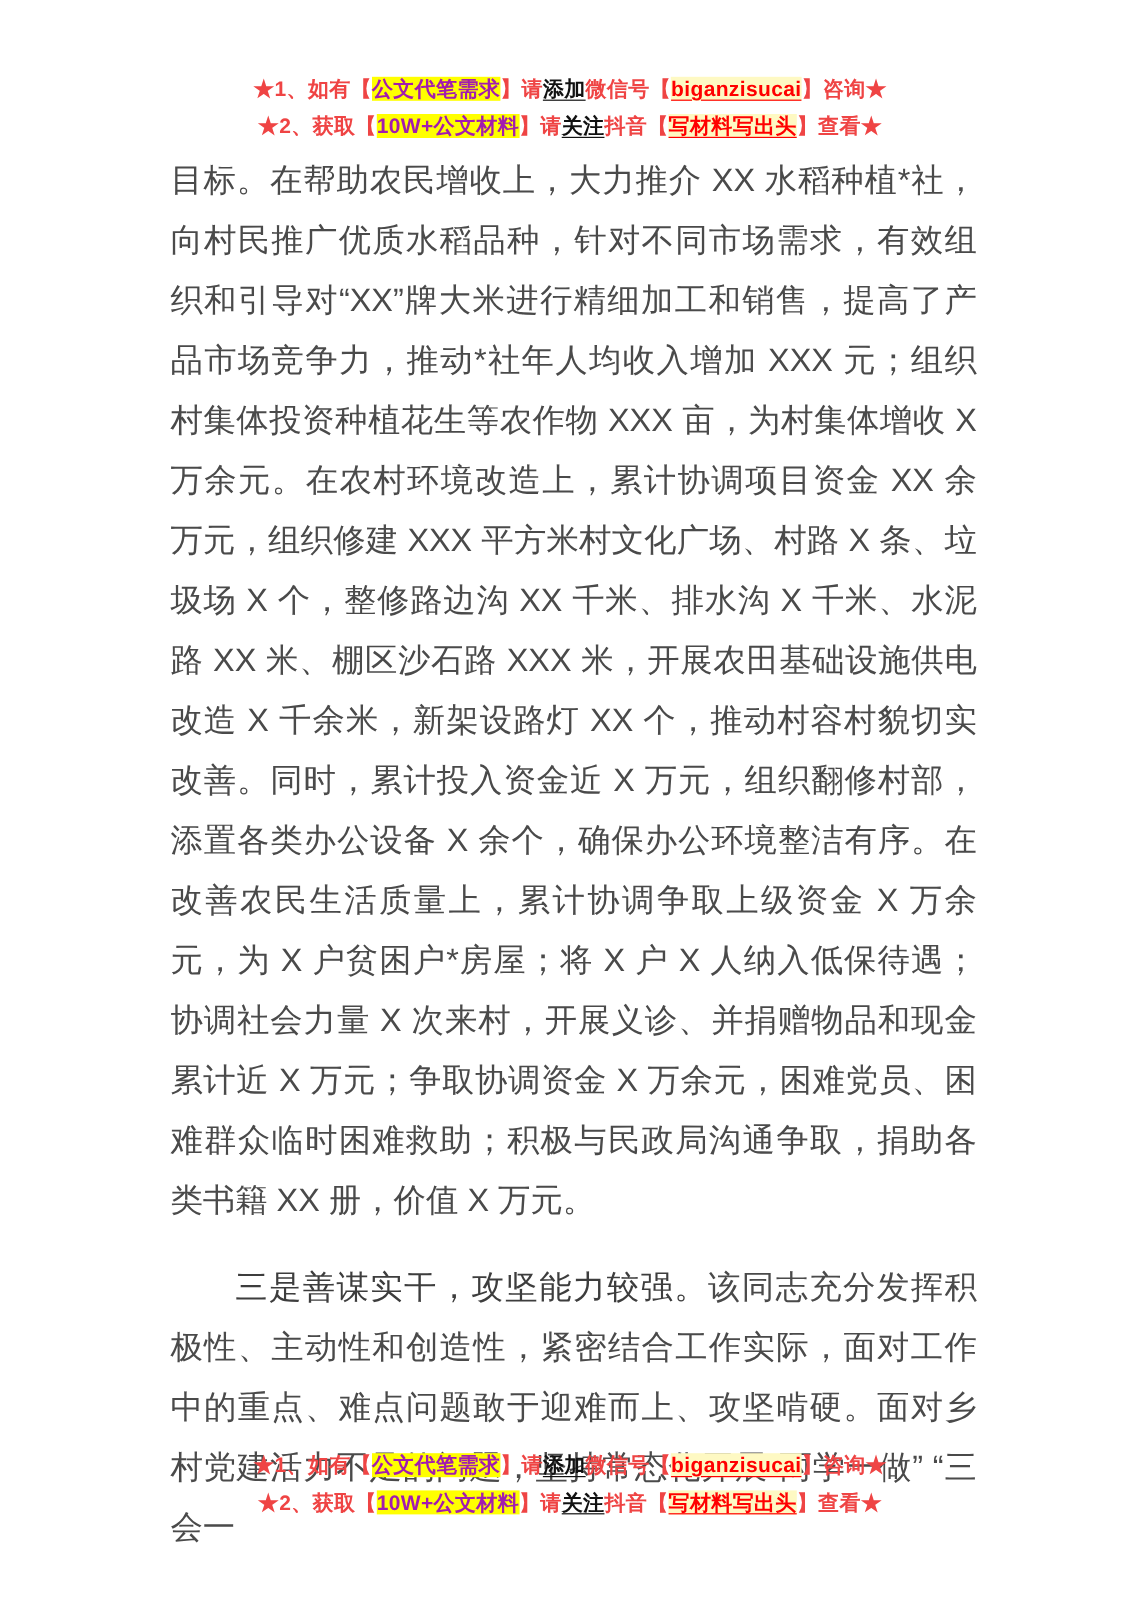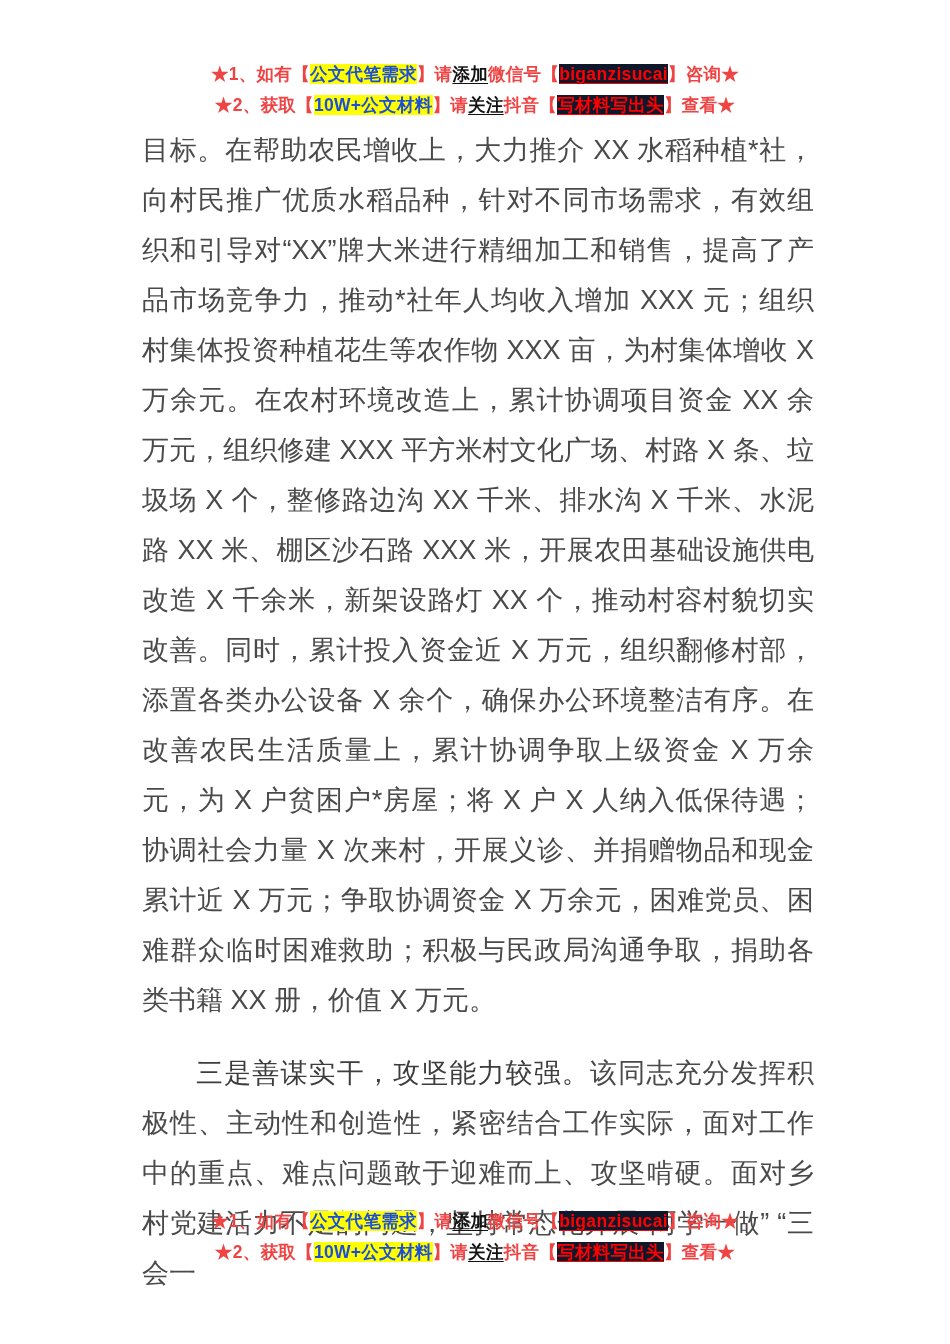--- a/index.html
+++ b/index.html
@@ -20,23 +20,23 @@
     font-size: 17.5px;
     line-height: 31px;
     color: #111111;
     letter-spacing: 0.3px;
     white-space: nowrap;
   }
   .banner-top { top: 59px; }
   .banner-bottom { top: 1206px; }
   .seg { display: inline; }
   .seg-plain { color: #ef4444; }
-  .seg-red-highlight { color: #1d4ed8; background: #ffff00; }
+  .seg-red-highlight { color: #a21caf; background: #ffff00; }
   .seg-underline { color: #111111; text-decoration: underline; text-underline-offset: 3px; }
-  .seg-red-highlight-underline { color: #ff0000; background: #0f172a; text-decoration: underline; text-underline-offset: 3px; }
+  .seg-red-highlight-underline { color: #ff0000; background: #fef9c3; text-decoration: underline; text-underline-offset: 3px; }
   .doc {
     position: absolute;
     left: 142px;
     top: 125px;
     width: 672px;
     color: #4a4a4a;
     font-size: 27px;
     line-height: 50px;
     text-align: justify;
     text-justify: inter-character;

